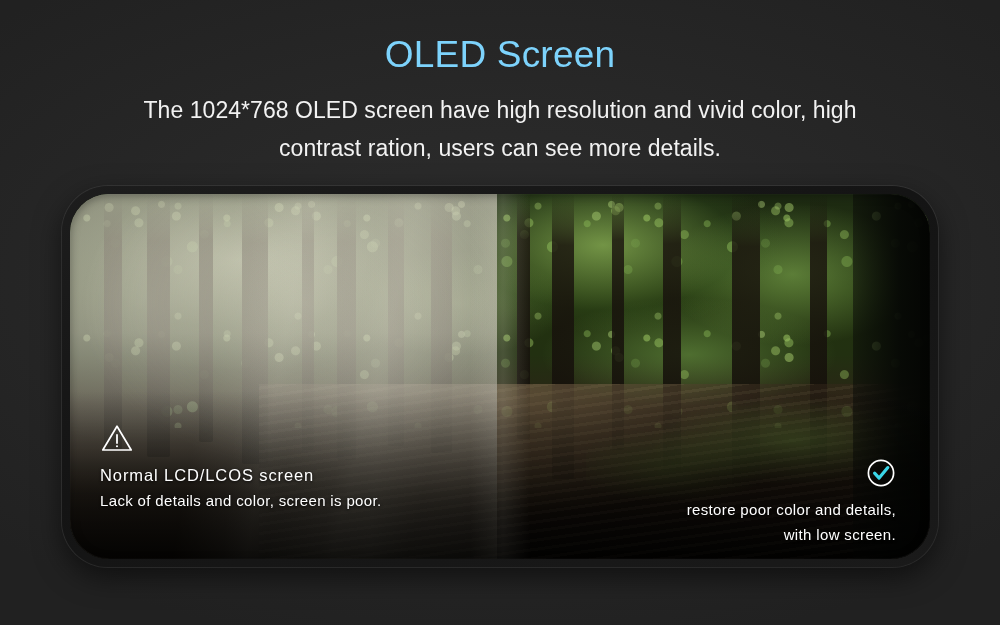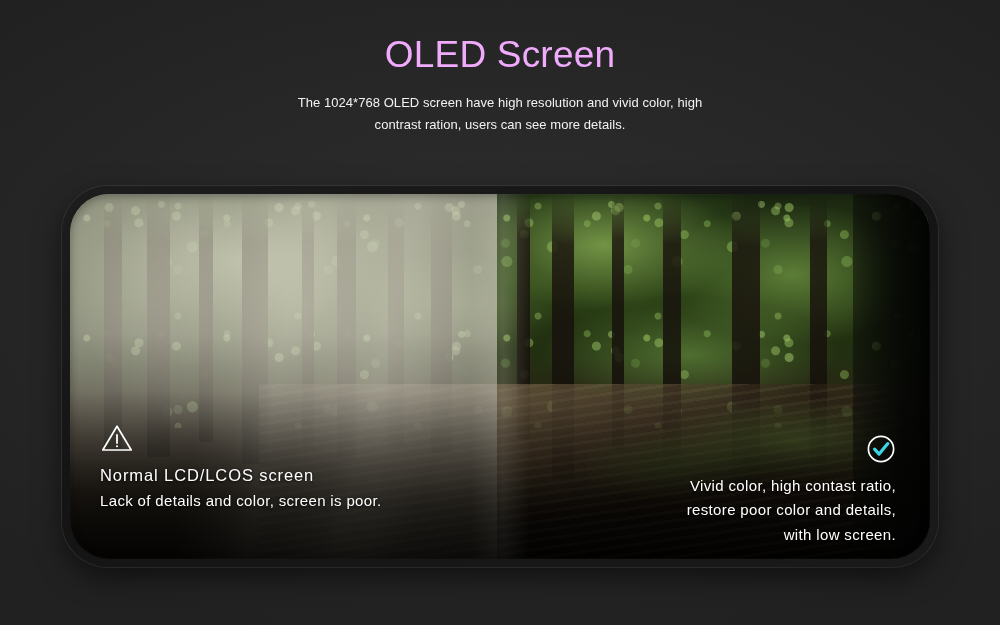--- a/index.html
+++ b/index.html
@@ -33,31 +33,31 @@
   
   .header {
     position: absolute;
     top: 34px;
     left: 0;
     width: 1000px;
     text-align: center;
   }
 
   .title {
-    color: #f0abfc;
+    color: #7dd3fc;
     font-size: 37px;
     font-weight: 400;
     letter-spacing: 0.2px;
     line-height: 1.12;
   }
 
   .subtitle {
     margin-top: 17px;
     color: #f2f2f2;
-    font-size: 13px;
+    font-size: 23px;
     font-weight: 400;
     line-height: 1.65;
     letter-spacing: 0.05px;
   }
   .subtitle-line { display: block; }
 
   
   .device {
     position: absolute;
     left: 62px;
@@ -353,21 +353,20 @@
       </div>
 
       <div class="caption caption-right">
         <span class="cap-icon">
           <svg width="30" height="30" viewBox="0 0 30 30" fill="none" aria-hidden="true">
             <circle cx="15" cy="15" r="12.6" stroke="#ffffff" stroke-width="1.7" fill="none"></circle>
             <path d="M8.6 15.2 L13.1 20.1 L21.8 9.6" stroke="#3ad6e8" stroke-width="3.2" stroke-linecap="round" stroke-linejoin="round" fill="none"></path>
           </svg>
         </span>
         <div class="cap-body">
-          <span class="cap-line">Vivid color,  high  contast ratio,</span>
           <span class="cap-line">restore poor color and details,</span>
           <span class="cap-line">with low screen.</span>
         </div>
       </div>
 
       <div class="screen-gloss"></div>
     </div>
   </div>
 
 </div>

